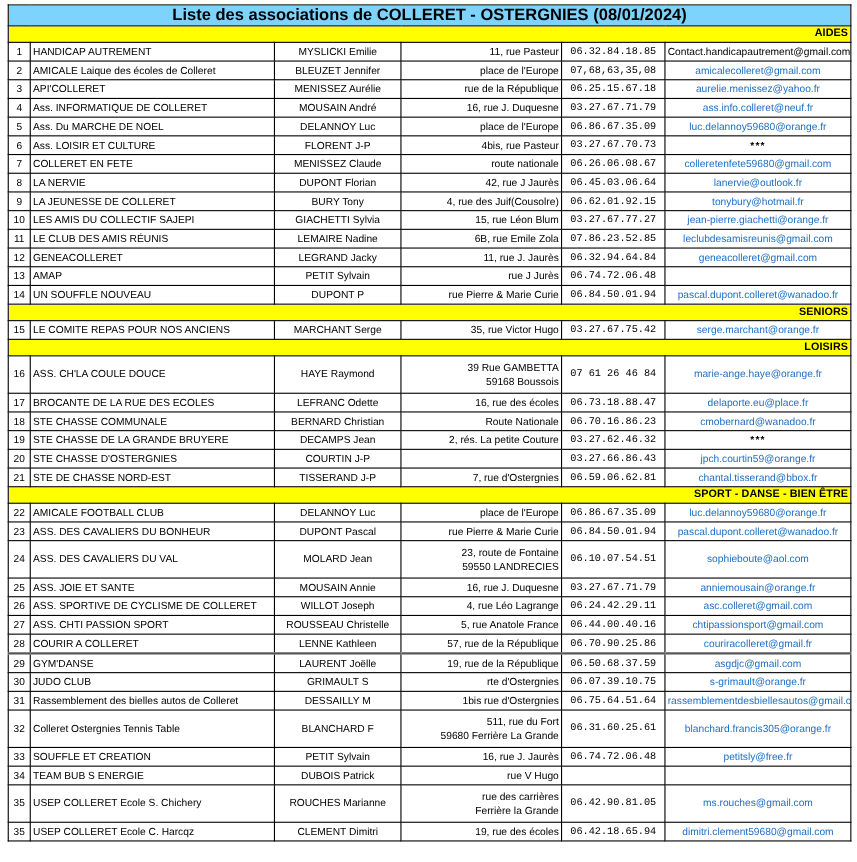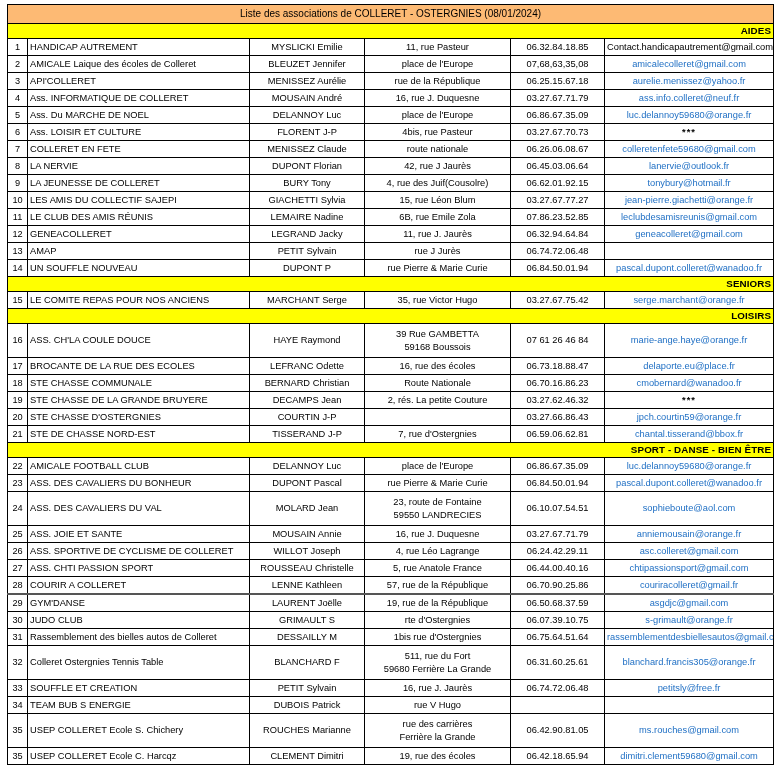--- a/index.html
+++ b/index.html
@@ -38,25 +38,25 @@
   }
   
   col.c-num   { width: 20px; }
   col.c-assoc { width: 222px; }
   col.c-pres  { width: 115px; }
   col.c-adr   { width: 146px; }
   col.c-tel   { width: 94px; }
   col.c-mail  { width: 169px; }
 
   tr.title-row td {
-    background: #fdba74;
+    background: #7dd3fc;
     color: #000000;
-    font-weight: normal;
+    font-weight: bold;
     text-align: center;
-    font-size: 10px;
+    font-size: 15px;
     height: 18px;
     border: 1px solid #000000;
   }
   tr.head-row td {
     font-weight: bold;
     text-align: center;
     font-size: 10.1px;
     height: 19px;
     background: #ffffff;
   }
@@ -77,22 +77,22 @@
   td.num {
     text-align: center;
     font-size: 9.2px;
     padding: 0 1px;
   }
   td.assoc {
     text-align: left;
     padding-left: 4px;
   }
   td.pres  { text-align: center; }
-  td.adr   { text-align: center; }
-  td.tel   { text-align: center; }
+  td.adr   { text-align: right; }
+  td.tel   { text-align: center; font-family: Liberation Mono, monospace; }
   td.mail  { text-align: center; color: #1f6fc4; }
   td.mail.black { color: #000000; }
   td.mail.stars { color: #000000; font-weight: bold; letter-spacing: 1px; }
 
   .twoline { display: block; line-height: 1.35; }
 
   tr.thick-top td { border-top: 2px solid #555555; }
   tr.thick-bottom td { border-bottom: 2px solid #555555; }
 </style>
 </head>

